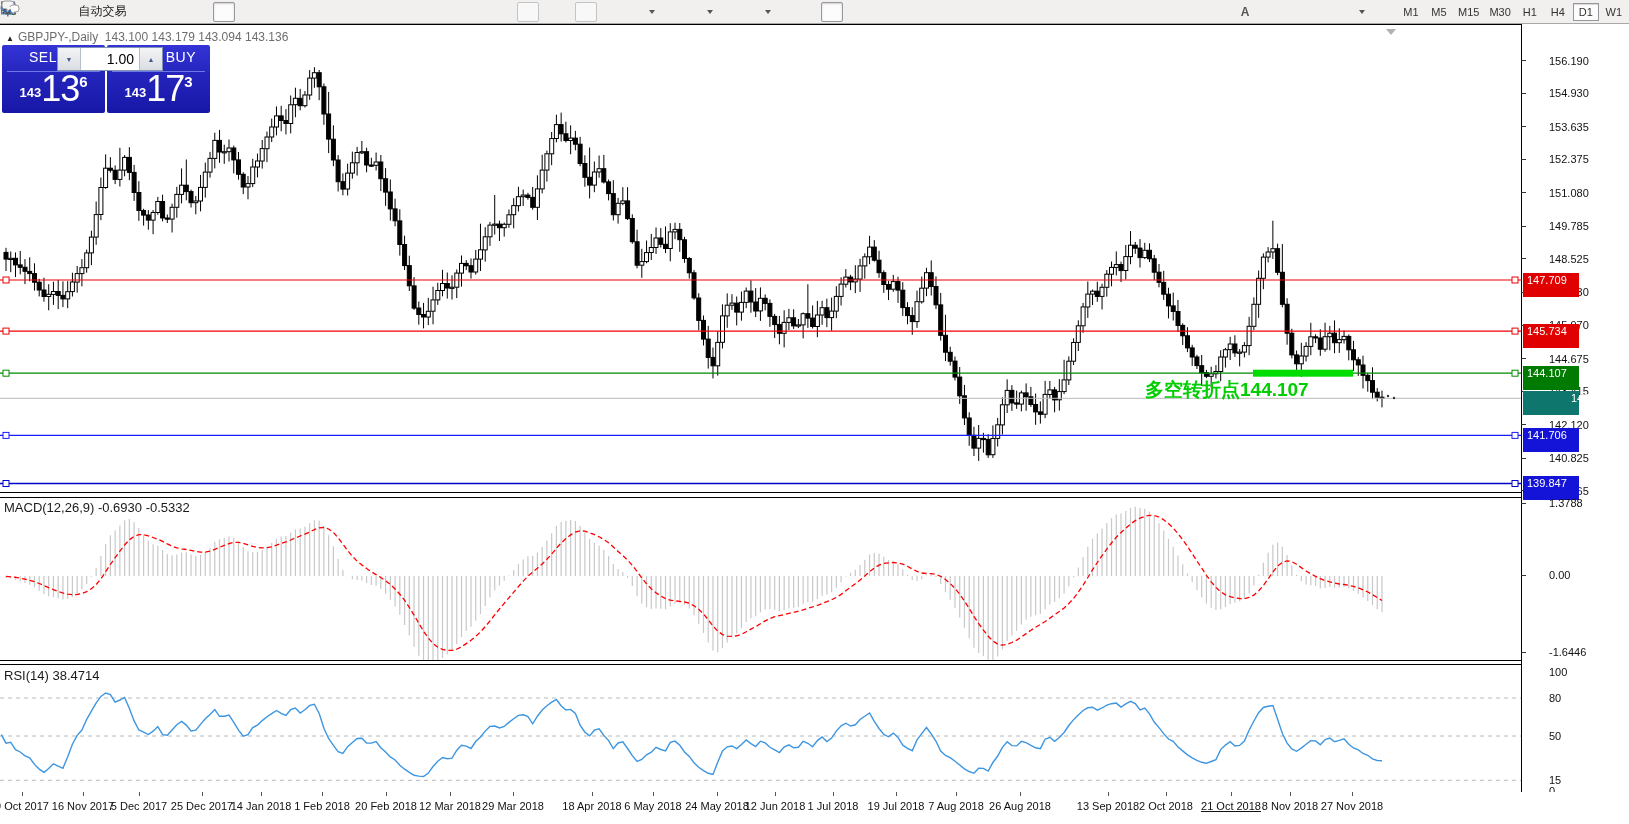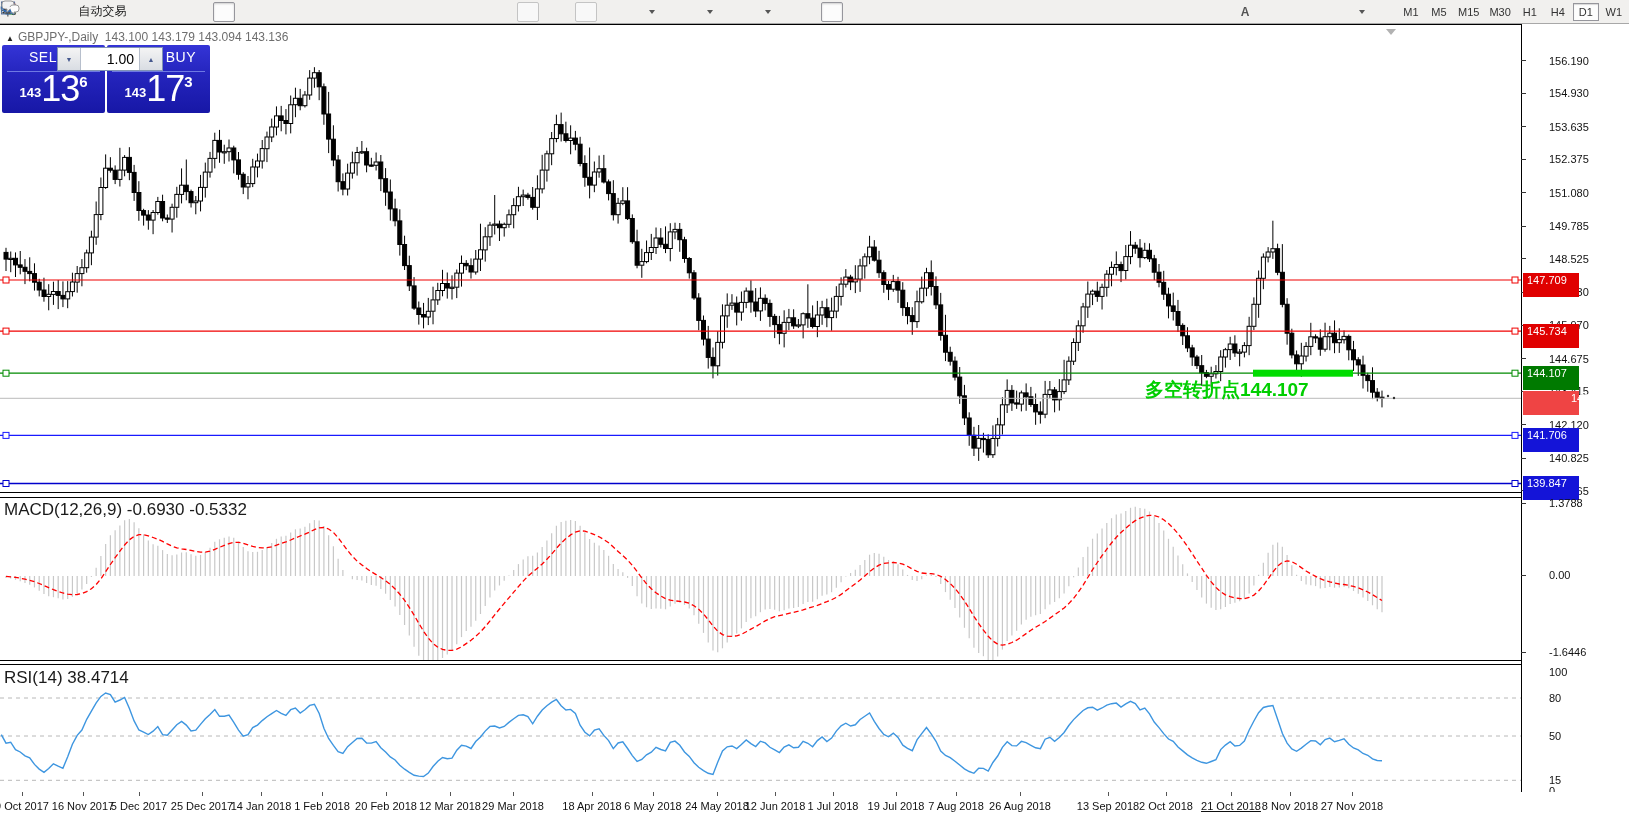--- a/index.html
+++ b/index.html
@@ -51,21 +51,21 @@
     border:1px solid #8093b5;display:flex;z-index:5;}
   .tp-spin-btn{width:23px;display:flex;align-items:center;justify-content:center;
     background:linear-gradient(#f4f4f4,#d9dde3);color:#46598e;font-size:7px;}
   .tp-spin-btn.dn{border-right:1px solid #b7bfcc;}
   .tp-spin-btn.up{border-left:1px solid #b7bfcc;}
   .tp-vol{flex:1;font-size:14px;color:#000;text-align:right;padding:3px 5px 0 0;}
   
   .annotation{position:absolute;font-size:19px;font-weight:bold;color:#00CE00;white-space:nowrap;z-index:15;}
   .scroll-marker{position:absolute;width:0;height:0;border-left:5px solid rgba(0,0,0,0);
     border-right:5px solid rgba(0,0,0,0);border-top:6px solid #b2b2b2;}
-  .pane-label{position:absolute;left:4px;top:2px;font-size:17px;color:#1a1a1a;z-index:5;}
+  .pane-label{position:absolute;left:4px;top:2px;font-size:13px;color:#1a1a1a;z-index:5;}
   
   .price-axis{position:absolute;left:1522px;top:24px;width:107px;height:768px;background:#fff;}
   .ax-tick{position:absolute;left:9px;font-size:11px;color:#111;white-space:nowrap;margin-left:18px;}
   .ax-dash{position:absolute;left:-1px;width:5px;height:1px;background:#333;}
   .ax-badge{position:absolute;left:1px;width:56px;height:24px;line-height:14px;font-size:11px;
     color:#fff;padding-left:4px;white-space:nowrap;}
   
   .date-label{position:absolute;top:8px;font-size:11px;color:#111;white-space:nowrap;transform:translateX(-50%);}
   .date-tick{position:absolute;top:0;width:1px;height:4px;background:#555;}
   .icon{display:inline-block;}
@@ -1242,21 +1242,21 @@
     <span class="ax-tick" style="top: 361.129px;">143.415</span>
     <span class="ax-dash" style="top: 400.143px;"></span>
     <span class="ax-tick" style="top: 394.643px;">142.120</span>
     <span class="ax-dash" style="top: 433.658px;"></span>
     <span class="ax-tick" style="top: 428.158px;">140.825</span>
     <span class="ax-dash" style="top: 466.267px;"></span>
     <span class="ax-tick" style="top: 460.767px;">139.565</span>
     <span class="ax-badge" style="top: 249px; background: rgb(224, 0, 0);">147.709</span>
     <span class="ax-badge" style="top: 300.113px; background: rgb(224, 0, 0);">145.734</span>
     <span class="ax-badge" style="top: 342.22px; background: rgb(0, 122, 0);">144.107</span>
-    <span class="ax-badge" style="top: 367.349px; background: #ef4444; padding-left: 48px;">143.136</span>
+    <span class="ax-badge" style="top: 367.349px; background: #0f766e; padding-left: 48px;">143.136</span>
     <span class="ax-badge" style="top: 404.358px; background: rgb(20, 20, 216);">141.706</span>
     <span class="ax-badge" style="top: 452.469px; background: rgb(20, 20, 216);">139.847</span>
     <span class="ax-dash" style="top: 478.5px;"></span>
     <span class="ax-tick" style="top: 473px;">1.3788</span>
     <span class="ax-dash" style="top: 550.5px;"></span>
     <span class="ax-tick" style="top: 545px;">0.00</span>
     <span class="ax-dash" style="top: 627.5px;"></span>
     <span class="ax-tick" style="top: 622px;">-1.6446</span>
     <span class="ax-tick" style="top: 642px;">100</span>
     <span class="ax-tick" style="top: 668px;">80</span>

